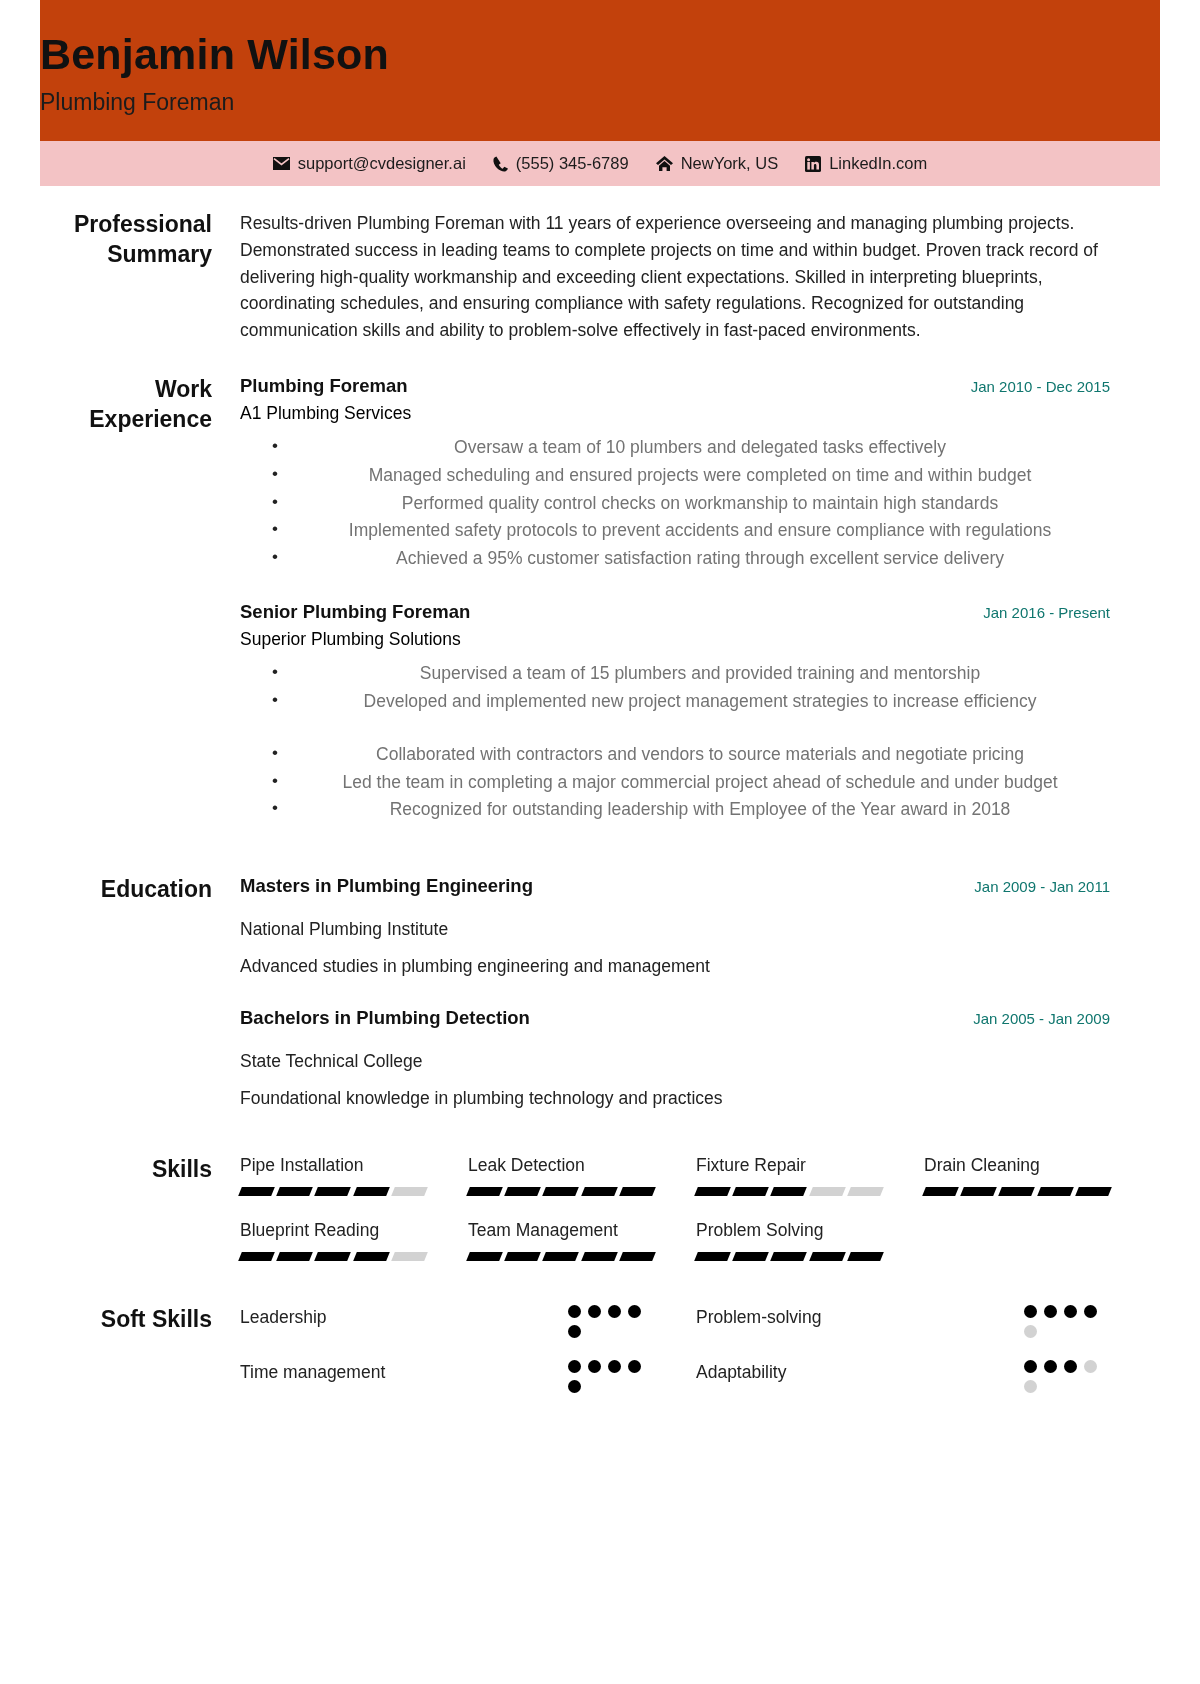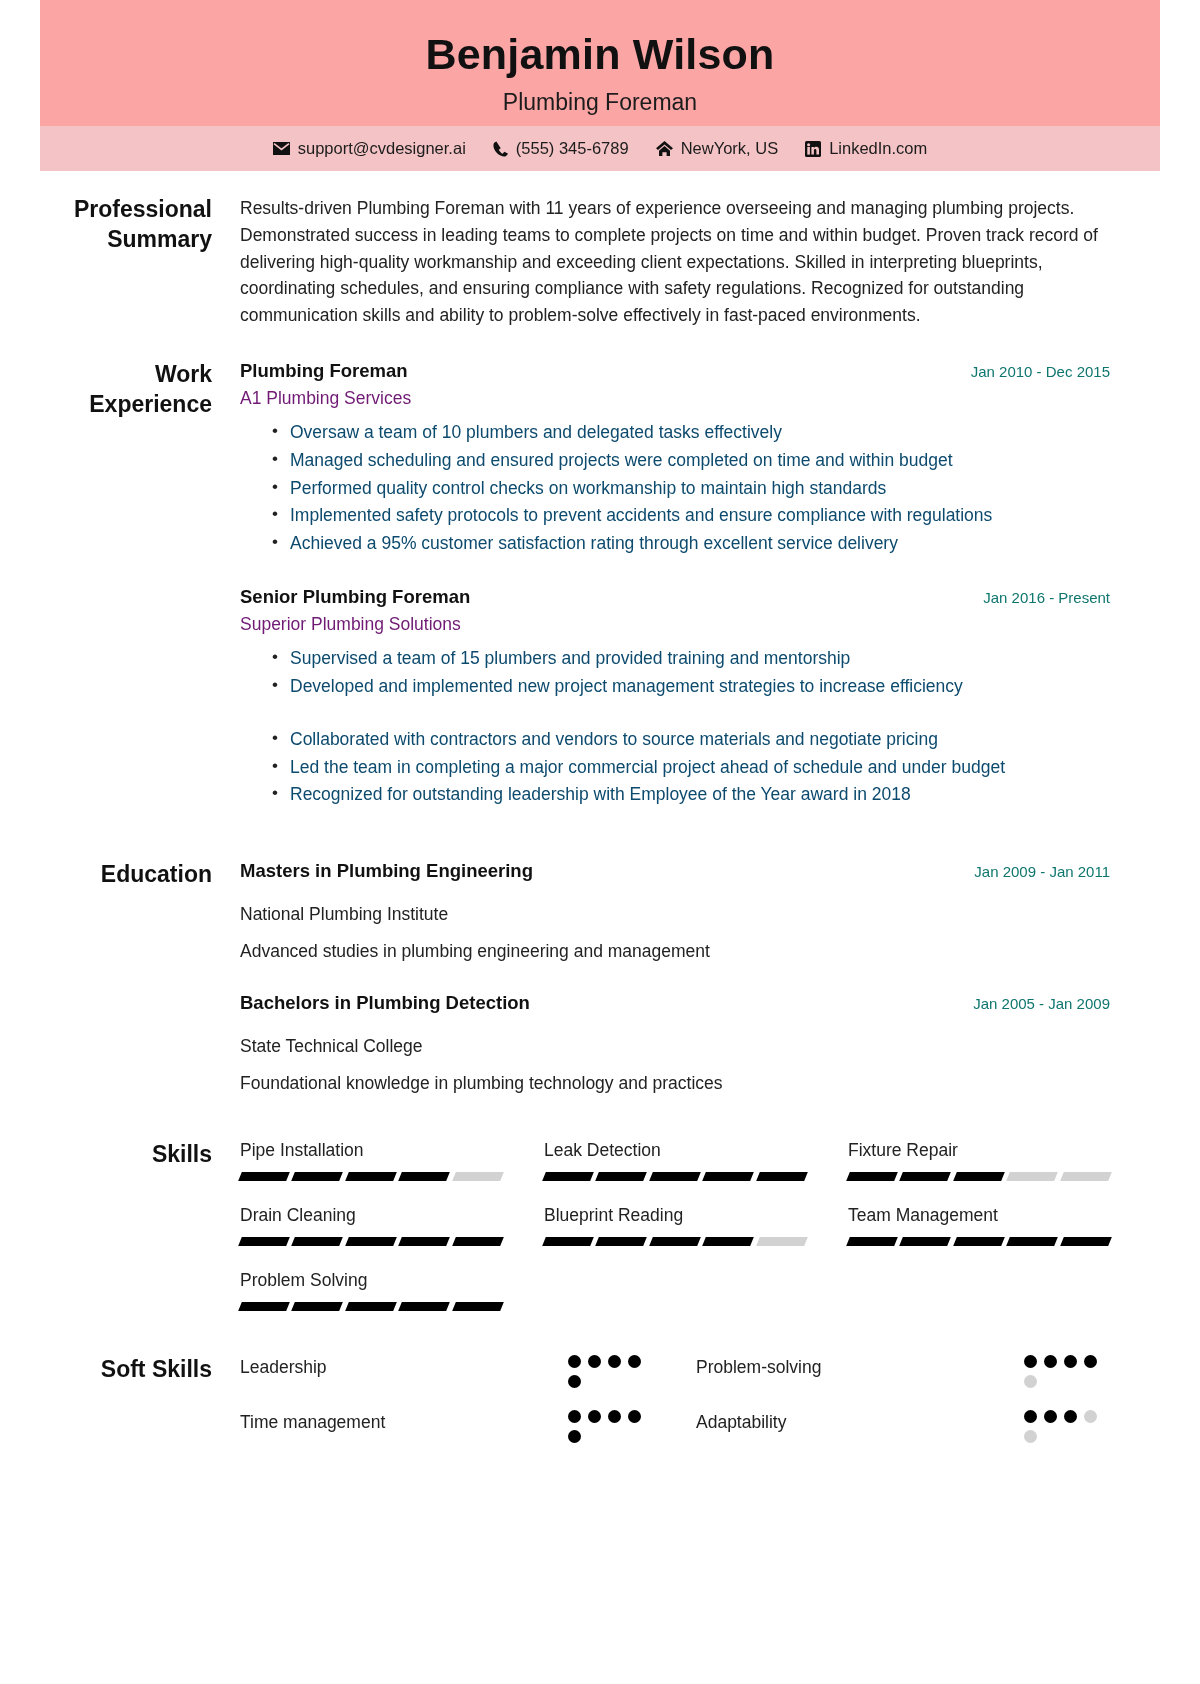--- a/index.html
+++ b/index.html
@@ -7,21 +7,21 @@
   body {
     font-family:"Liberation Sans", sans-serif;
     background:#ffffff;
     color:#1a1a1a;
     width:1200px; height:1684px;
     overflow:hidden;
   }
   .page { width:1120px; margin:0 auto; position:relative; }
 
   
-  .hdr { background:#fca5a5; padding:30px 0 10px; text-align:center; }
+  .hdr { background:#c2410c; padding:30px 0 25px; }
   .hdr-name { font-size:43px; font-weight:700; letter-spacing:.2px; color:#111; line-height:1.15; }
   .hdr-title { font-size:23px; font-weight:400; color:#1c1c1c; margin-top:10px; }
   .contact { background:#f3c3c5; padding:13px 16px; display:flex; justify-content:center;
              align-items:center; gap:27px; font-size:16.5px; color:#1c1c1c; }
   .citem { display:flex; align-items:center; gap:8px; white-space:nowrap; }
   .citem svg { display:block; }
 
   
   .sect { display:flex; padding:0 0 0 0; }
   .sect-label { width:200px; min-width:200px; text-align:right; padding-right:28px;
@@ -30,38 +30,38 @@
 
   #s-summary { margin-top:24px; }
   .summary-text { font-size:17.5px; line-height:1.52; color:#222; text-align:left; }
 
   #s-work { margin-top:32px; }
   .job { margin-bottom:6px; }
   .job + .job { margin-top:30px; }
   .row-top { display:flex; justify-content:space-between; align-items:baseline; }
   .job-title { font-size:18.5px; font-weight:700; color:#111; }
   .job-date, .edu-date { font-size:15px; color:#0f766e; white-space:nowrap; padding-left:14px; }
-  .job-org { font-size:17.5px; color:#701a75; margin-top:6px; }
+  .job-org { font-size:17.5px; color:#000000; margin-top:6px; }
   .blist { margin-top:11px; padding-left:34px; list-style:none; }
-  .blist li { font-size:17.5px; line-height:1.46; color:#0c4a6e; position:relative;
-              padding-left:16px; margin-bottom:2px; }
+  .blist li { font-size:17.5px; line-height:1.46; color:#737373; position:relative;
+              padding-left:16px; margin-bottom:2px;text-align:center; }
   .blist li::before { content:"•"; position:absolute; left:-2px; top:-1px; font-size:17px; color:#222; }
   .blist li.spacer { min-height:24px; }
   .blist li.spacer::before { content:""; }
 
   #s-education { margin-top:46px; }
   .edu { }
   .edu + .edu { margin-top:30px; }
   .edu-deg { font-size:18.5px; font-weight:700; color:#111; }
   .edu-school { font-size:17.5px; color:#222; margin-top:22px; }
   .edu-desc { font-size:17.5px; color:#222; margin-top:16px; }
 
   
   #s-skills { margin-top:46px; }
-  .skill-grid { display:grid; grid-template-columns:1fr 1fr 1fr; column-gap:42px; row-gap:0; }
+  .skill-grid { display:grid; grid-template-columns:1fr 1fr 1fr 1fr; column-gap:42px; row-gap:0; }
   .skill { margin-bottom:24px; }
   .skill-name { font-size:17.5px; color:#222; margin-bottom:11px; }
   .bar { display:flex; gap:5px; height:9px; }
   .seg { flex:1; background:#d2d2d2; transform:skewX(-22deg); }
   .seg.on { background:#000000; }
 
   
   #s-soft { margin-top:20px; }
   .soft-grid { display:grid; grid-template-columns:1fr 1fr; column-gap:42px; row-gap:22px; }
   .soft { display:flex; align-items:flex-start; justify-content:space-between; }

